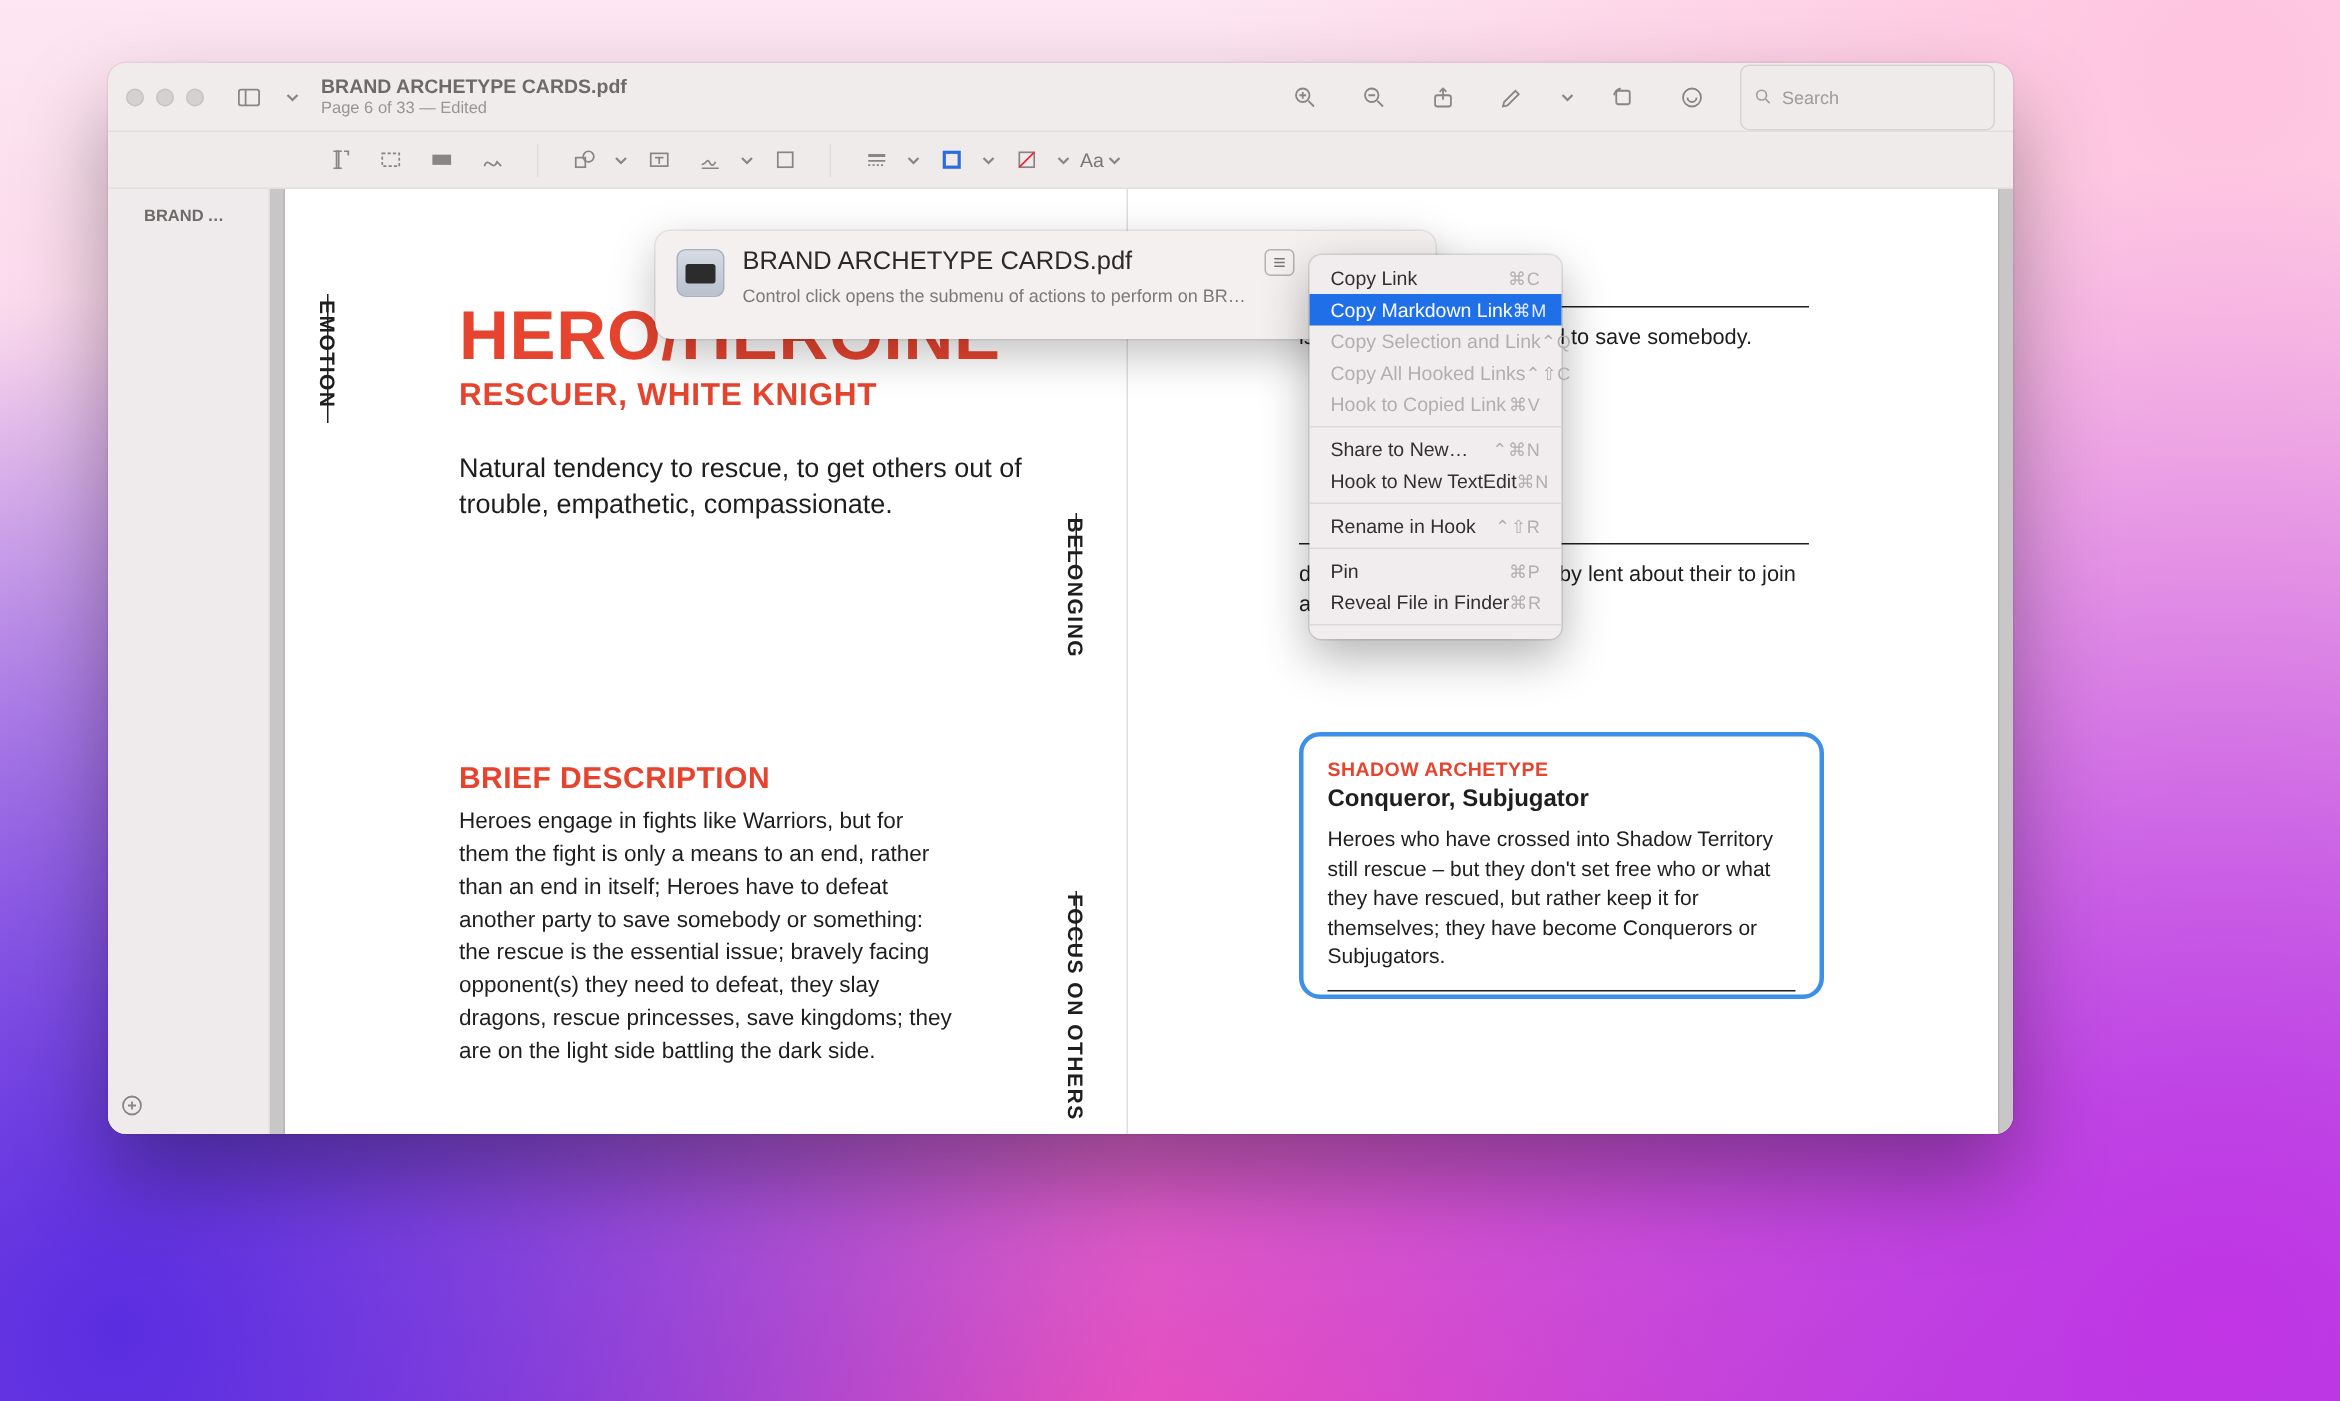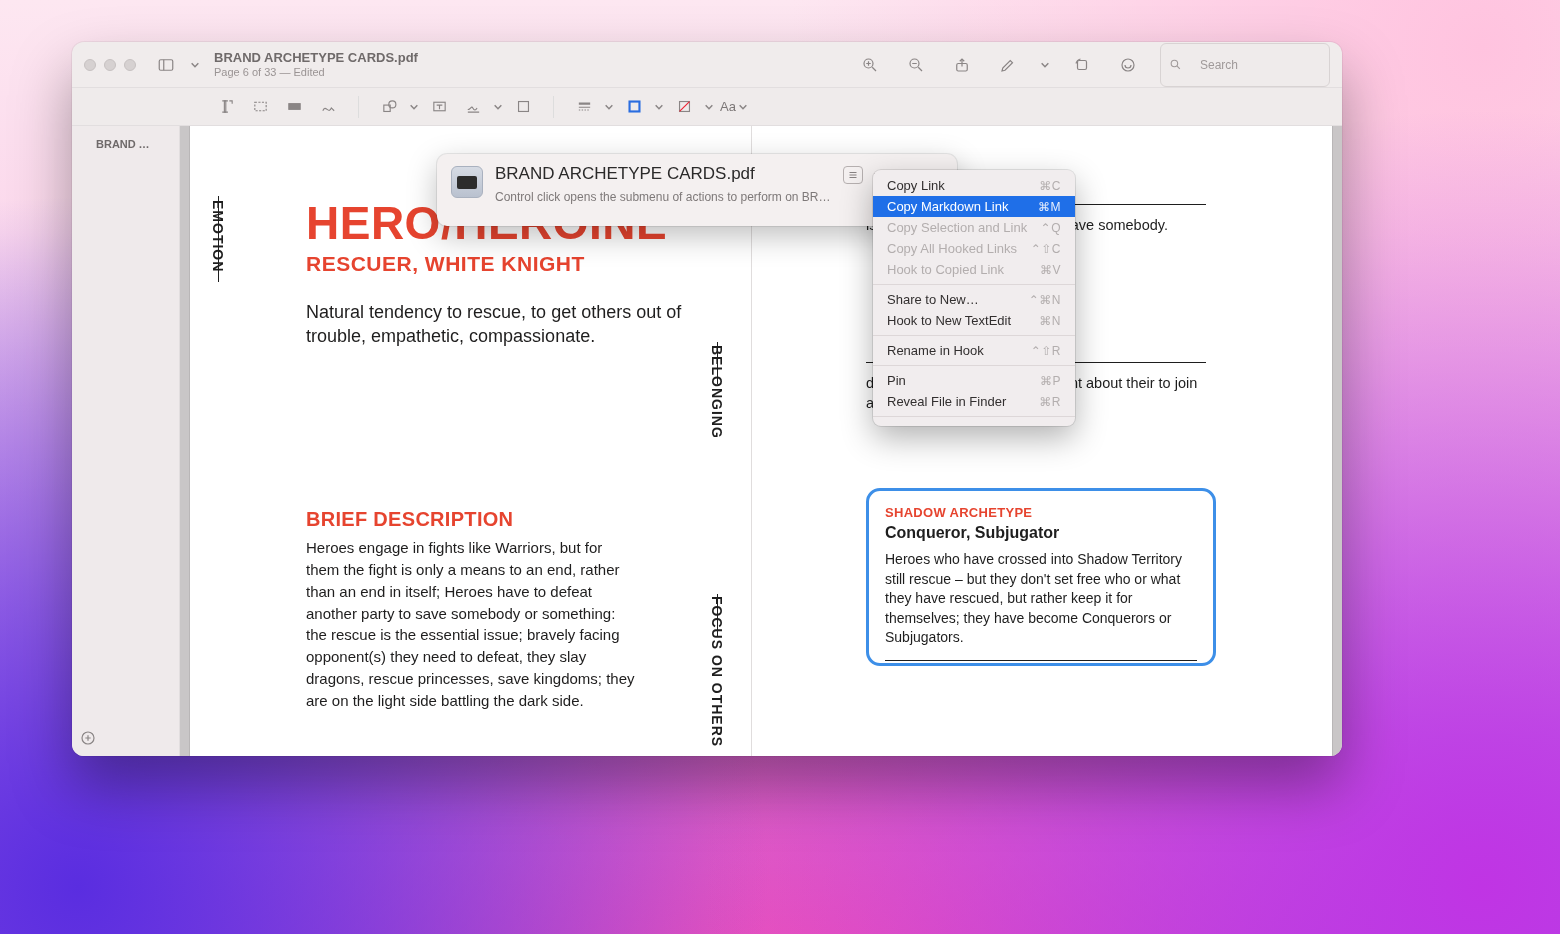--- a/index.html
+++ b/index.html
@@ -22,21 +22,21 @@
   .titlebar{height:46px;display:flex;align-items:center;padding:0 12px;gap:10px;border-bottom:1px solid #e2dedf;}
   .traffic{display:flex;gap:8px;margin-right:6px;}
   .traffic span{width:12px;height:12px;border-radius:50%;background:#d6d1d1;border:1px solid #c7c2c2;}
   .tb-btn{width:28px;height:26px;display:flex;align-items:center;justify-content:center;border-radius:5px;color:#7d7878;}
   .tb-btn svg{width:18px;height:18px;stroke:#8a8585;fill:none;stroke-width:1.6;}
   .title-block{display:flex;flex-direction:column;line-height:1.15;margin-left:4px;flex:0 0 auto;}
   .title-block .t1{font-size:13px;font-weight:600;color:#6f6a6a;}
   .title-block .t2{font-size:11px;color:#9a9494;}
   .tb-spacer{flex:1;}
   .tb-group{display:flex;align-items:center;gap:18px;}
-  .search{display:flex;align-items:center;gap:18px;height:44px;border:1px solid #d8d3d3;border-radius:6px;padding:0 8px;min-width:170px;color:#a09a9a;background:#efebeb;}
+  .search{display:flex;align-items:center;gap:6px;height:44px;border:1px solid #d8d3d3;border-radius:6px;padding:0 8px;min-width:170px;color:#a09a9a;background:#efebeb;}
   .search svg{width:13px;height:13px;stroke:#a09a9a;fill:none;stroke-width:2;}
   .search span{font-size:12px;}
   .chev{width:10px;height:10px;stroke:#8a8585;fill:none;stroke-width:1.8;}
   
   .toolbar2{height:38px;display:flex;align-items:center;padding-left:140px;gap:6px;border-bottom:1px solid #e2dedf;background:#efebeb;}
   .t2-btn{width:28px;height:24px;display:flex;align-items:center;justify-content:center;color:#7c7777;}
   .t2-btn svg{width:17px;height:17px;stroke:#8a8585;fill:none;stroke-width:1.6;}
   .t2-sep{width:1px;height:22px;background:#ddd;margin:0 10px;}
   .aa{font-size:13px;color:#7c7777;display:flex;align-items:center;gap:2px;}
   
@@ -67,21 +67,21 @@
   .hook{position:absolute;left:437px;top:154px;width:520px;height:72px;background:#f4f0f0;border-radius:10px;box-shadow:0 10px 30px rgba(0,0,0,.25),0 0 0 1px rgba(0,0,0,.08);padding:10px 14px;display:flex;gap:12px;align-items:flex-start;}
   .hook-icon{width:32px;height:32px;border-radius:6px;background:linear-gradient(#d6dbe4,#b9c1cf);border:1px solid #a9b1bf;position:relative;flex-shrink:0;margin-top:2px;}
   .hook-icon::after{content:"";position:absolute;left:5px;right:5px;top:9px;height:13px;background:#2c2c2c;border-radius:2px;}
   .hook-text{flex:1;min-width:0;}
   .hook-title{font-size:17px;color:#2b2a2a;white-space:nowrap;overflow:hidden;text-overflow:ellipsis;}
   .hook-sub{font-size:12px;color:#7e7979;margin-top:6px;white-space:nowrap;overflow:hidden;text-overflow:ellipsis;}
   .hook-right{display:flex;gap:10px;align-items:center;margin-top:2px;}
   .hook-right .sq{width:20px;height:18px;border:1px solid #b6b0b0;border-radius:4px;display:flex;align-items:center;justify-content:center;}
   .hook-right .sq svg{width:12px;height:12px;stroke:#7a7575;fill:none;stroke-width:1.8;}
   
-  .menu{position:absolute;left:873px;top:170px;width:202px;background:#f1edee;border-radius:8px;box-shadow:0 12px 32px rgba(0,0,0,.3),0 0 0 1px rgba(0,0,0,.1);padding:5px 0;font-size:13px;}
+  .menu{position:absolute;left:873px;top:170px;width:168px;background:#f1edee;border-radius:8px;box-shadow:0 12px 32px rgba(0,0,0,.3),0 0 0 1px rgba(0,0,0,.1);padding:5px 0;font-size:13px;}
   .menu .mi{display:flex;align-items:center;justify-content:space-between;padding:3px 14px;color:#322f2f;white-space:nowrap;}
   .menu .mi.disabled{color:#b3aeae;}
   .menu .mi.sel{background:#1f6fe8;color:#fff;}
   .menu .mi .sc{font-size:12px;color:#b3aeae;letter-spacing:.5px;}
   .menu .mi.sel .sc{color:#e8effc;}
   .menu hr{border:none;border-top:1px solid #ddd7d8;margin:4px 0;}
   .menu .mi .arr{width:10px;height:10px;stroke:#6f6a6a;fill:none;stroke-width:2;}
   .divider{position:absolute;top:0;bottom:0;left:561px;width:1px;background:#e0dddd;}
 </style>
 </head>

